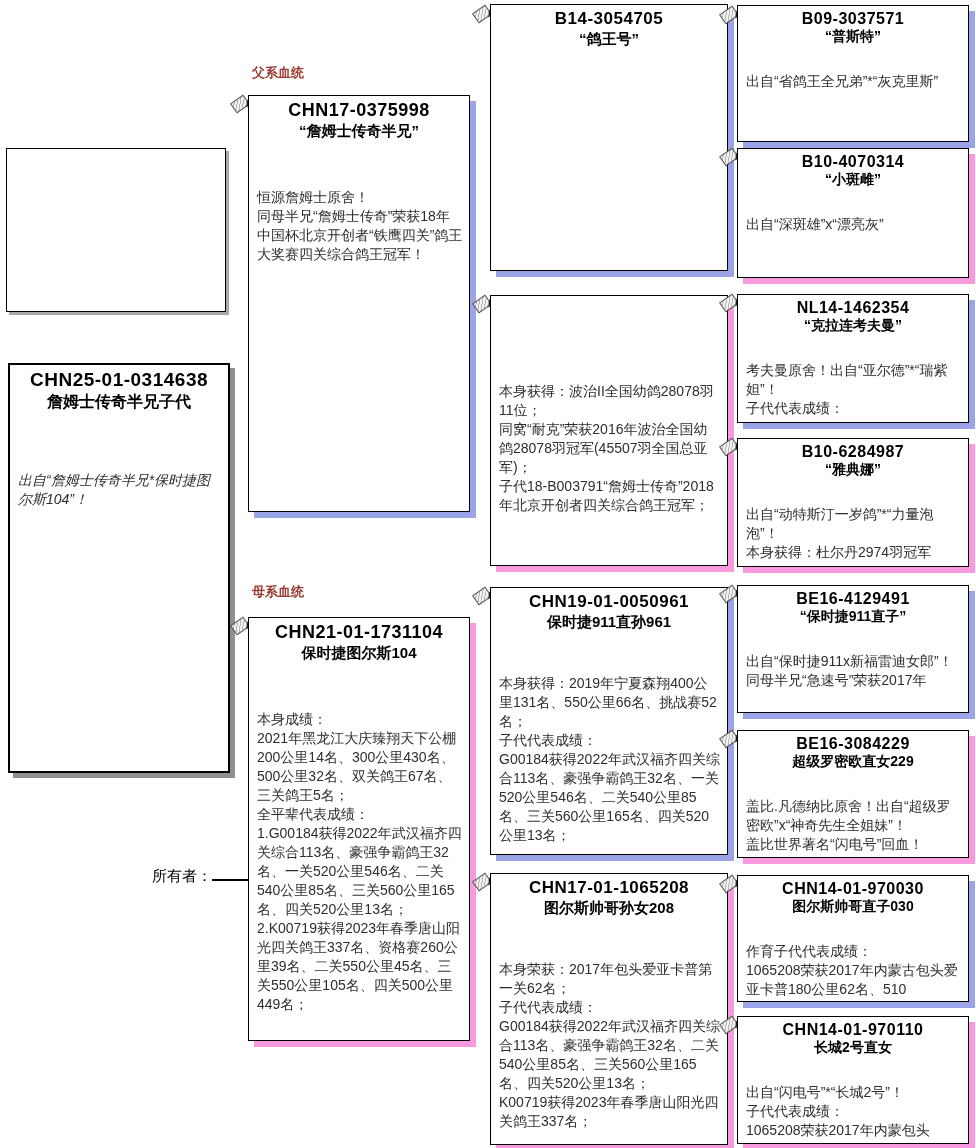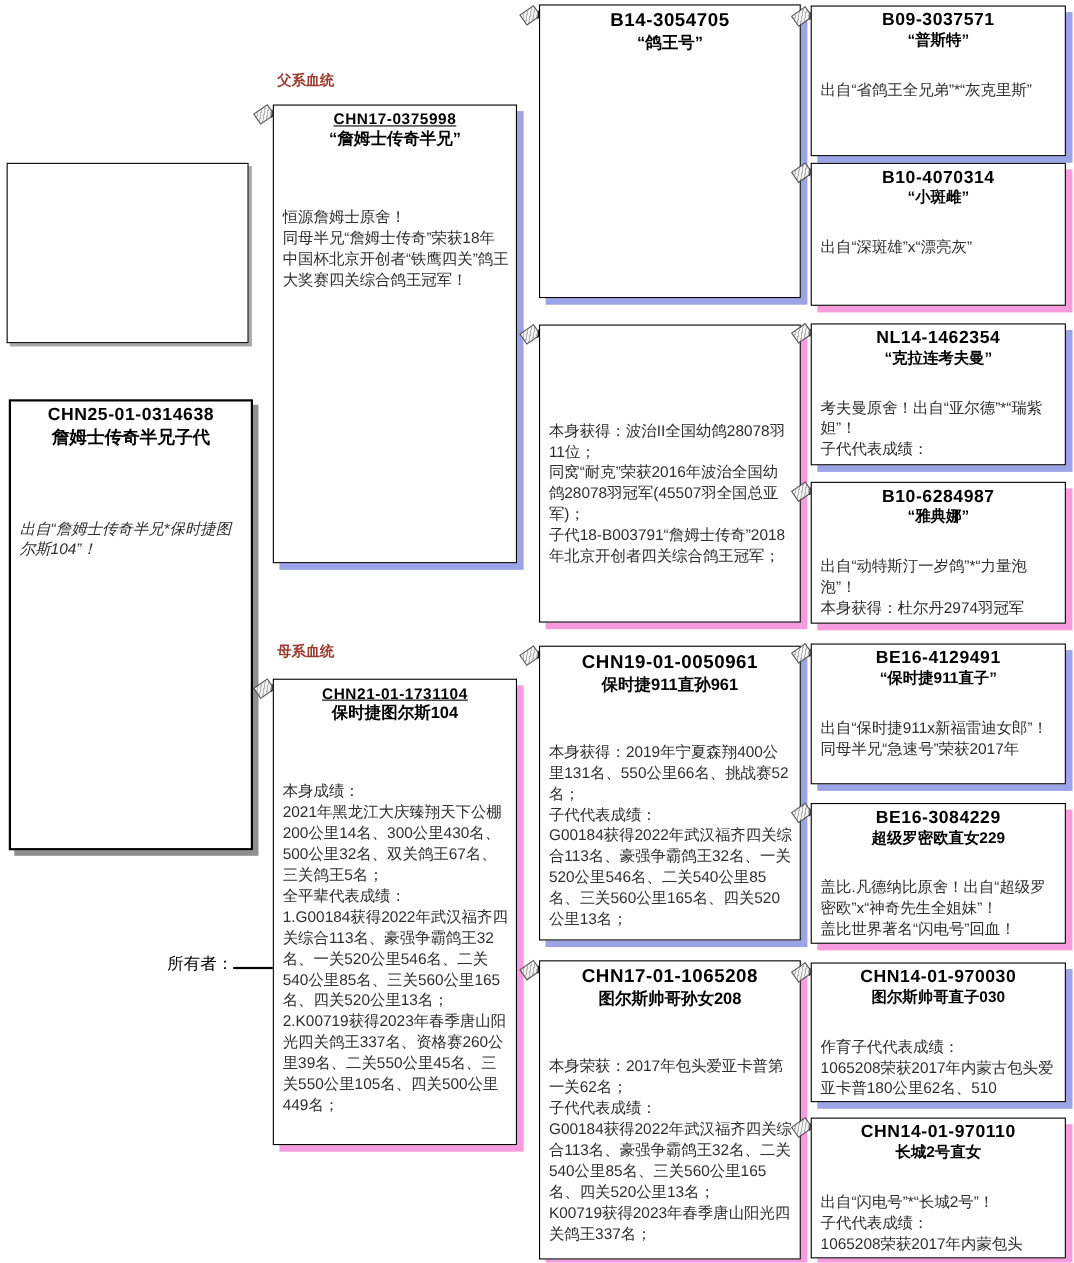--- a/index.html
+++ b/index.html
@@ -6,22 +6,22 @@
   .canvas{position:relative;width:976px;height:1148px;background:#fff;overflow:hidden;
           font-family:"Liberation Sans","DejaVu Sans",sans-serif;}
   .box{position:absolute;box-sizing:border-box;background:#fff;border:1px solid #000;overflow:hidden;}
   .box.subject{border-width:2px;box-shadow:5px 5px 0 0 #8f8f8f;}
   .box.neutral{box-shadow:3px 3px 0 0 #a9a9a9;}
   .box.male{box-shadow:6px 6px 0 0 #9aa4e6;}
   .box.female{box-shadow:6px 6px 0 0 #f79ade;}
   .hdr{padding-top:4px;text-align:center;color:#000;}
   .id{font-weight:bold;letter-spacing:0.5px;}
   .nm{font-weight:bold;}
-  .c1 .id{font-size:16px;} .c1 .nm{font-size:16px;margin-top:1px;}
-  .c2 .id{font-size:14px;text-decoration:underline;} .c2 .nm{font-size:15px;margin-top:1px;}
+  .c1 .id{font-size:19px;} .c1 .nm{font-size:16px;margin-top:1px;}
+  .c2 .id{font-size:18px;} .c2 .nm{font-size:15px;margin-top:1px;}
   .c3 .id{font-size:17px;} .c3 .nm{font-size:15px;margin-top:1px;}
   .c4 .id{font-size:16px;} .c4 .nm{font-size:14px;}
   .body{position:absolute;left:8px;right:6px;color:#2e2e2e;font-size:14px;line-height:1.36;
         white-space:pre-line;text-align:left;}
   .c1 .body{top:106px;font-style:italic;} .c2 .body{top:92px;} .c3 .body{top:86px;} .c4 .body{top:66px;}
   .lineage-label{position:absolute;font-size:13px;font-weight:bold;color:#993b30;}
   .owner{position:absolute;font-size:15px;color:#000;}
   .oline{display:inline-block;width:112px;height:13px;border-bottom:2px solid #000;}
   .clip{position:absolute;width:14px;height:10px;border:1px solid #555;
         background:repeating-linear-gradient(135deg,#f2f2f2 0 2px,#b5b5b5 2px 3px);

